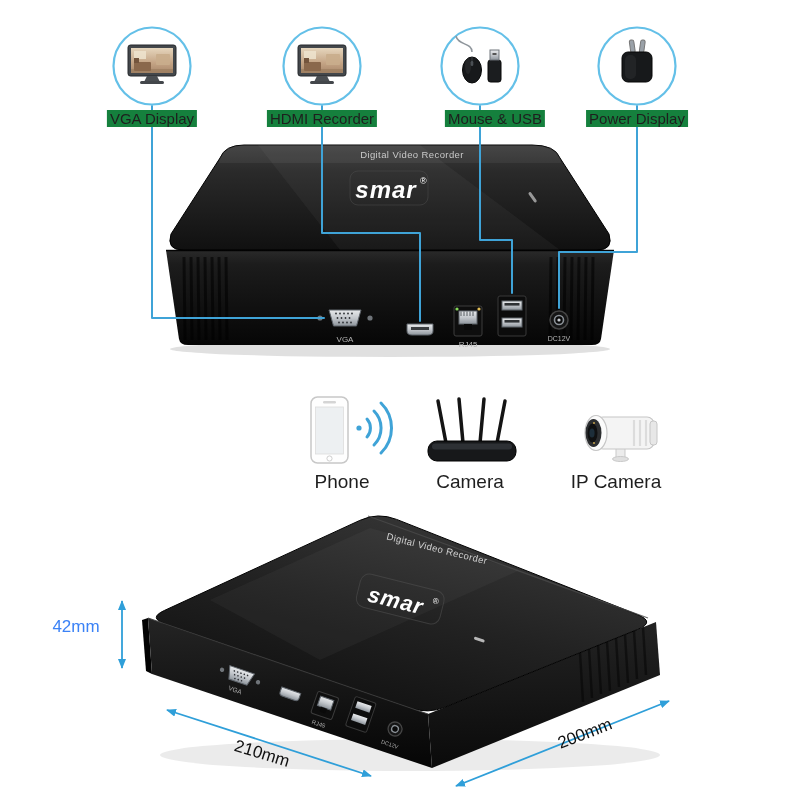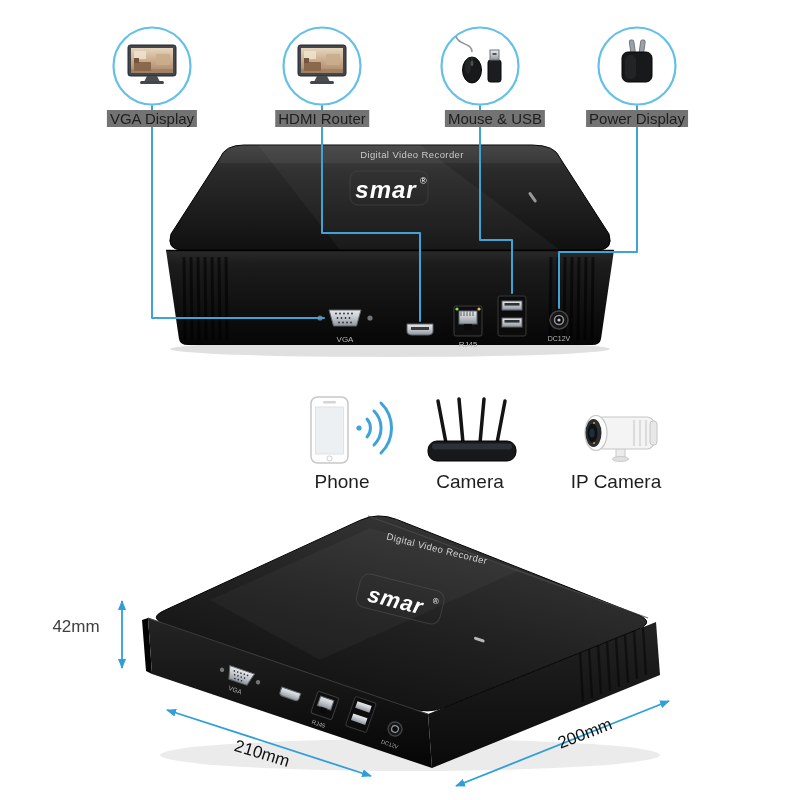--- a/index.html
+++ b/index.html
@@ -1,22 +1,22 @@
 <!DOCTYPE html>
 <html><head>
 <meta charset="utf-8">
 <style>
   html,body{margin:0;padding:0;background:#ffffff;}
   .stage{position:relative;width:800px;height:800px;background:#ffffff;overflow:hidden;
          font-family:"Liberation Sans",sans-serif;}
   .stage svg.art{position:absolute;left:0;top:0;}
   .lbl{position:absolute;color:#1e1e1e;white-space:nowrap;line-height:1.15;}
-  .lbl.top{font-size:15px;transform:translateX(-50%);background:#737373;padding:0 3px;}
+  .lbl.top{font-size:15px;transform:translateX(-50%);background:#15803d;padding:0 3px;}
   .lbl.mid{font-size:19px;transform:translateX(-50%);}
-  .lbl.dim{font-size:17px;color:#404040;transform:translateX(-50%);}
+  .lbl.dim{font-size:17px;color:#3b82f6;transform:translateX(-50%);}
   .lbl.dimw{font-size:17px;color:#111111;transform:translateX(-50%) rotate(17deg);}
   .lbl.dimd{font-size:17px;color:#111111;transform:translateX(-50%) rotate(-21deg);}
   svg text{font-family:"Liberation Sans",sans-serif;}
 </style>
 </head>
 <body>
 
 <div class="stage">
 
 <svg class="art" width="800" height="800" viewBox="0 0 800 800">
@@ -301,21 +301,21 @@
   </g>
 
   <g stroke="#2f9fd9" stroke-width="1.8">
     <line x1="122" y1="601" x2="122" y2="668" marker-start="url(#arrowBlue)" marker-end="url(#arrowBlue)"></line>
     <line x1="167" y1="710" x2="371" y2="776" marker-start="url(#arrowBlue)" marker-end="url(#arrowBlue)"></line>
     <line x1="456" y1="786" x2="669" y2="701" marker-start="url(#arrowBlue)" marker-end="url(#arrowBlue)"></line>
   </g>
 </svg>
 
 <div class="lbl top" style="left:152px;top:110px">VGA Display</div>
-<div class="lbl top" style="left:322px;top:110px">HDMI Router</div>
+<div class="lbl top" style="left:322px;top:110px">HDMI Recorder</div>
 <div class="lbl top" style="left:495px;top:110px">Mouse &amp; USB</div>
 <div class="lbl top" style="left:637px;top:110px">Power Display</div>
 
 <div class="lbl mid" style="left:342px;top:471px">Phone</div>
 <div class="lbl mid" style="left:470px;top:471px">Camera</div>
 <div class="lbl mid" style="left:616px;top:471px">IP Camera</div>
 
 <div class="lbl dim" style="left:76px;top:617px">42mm</div>
 <div class="lbl dimw" style="left:262px;top:744px">210mm</div>
 <div class="lbl dimd" style="left:585px;top:724px">200mm</div>

